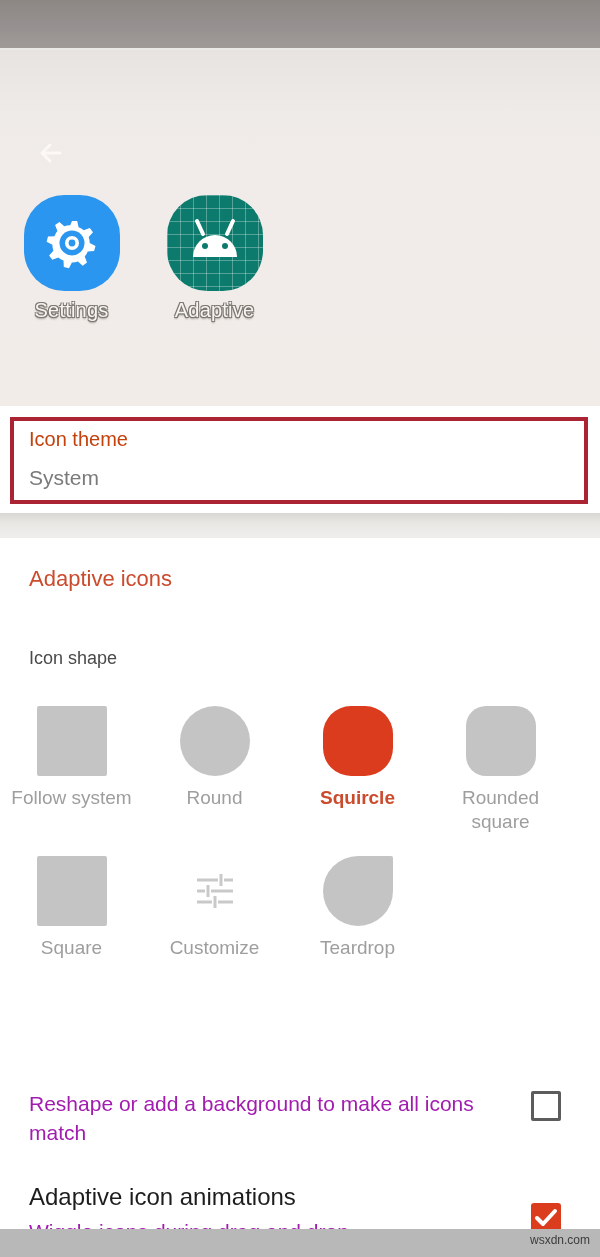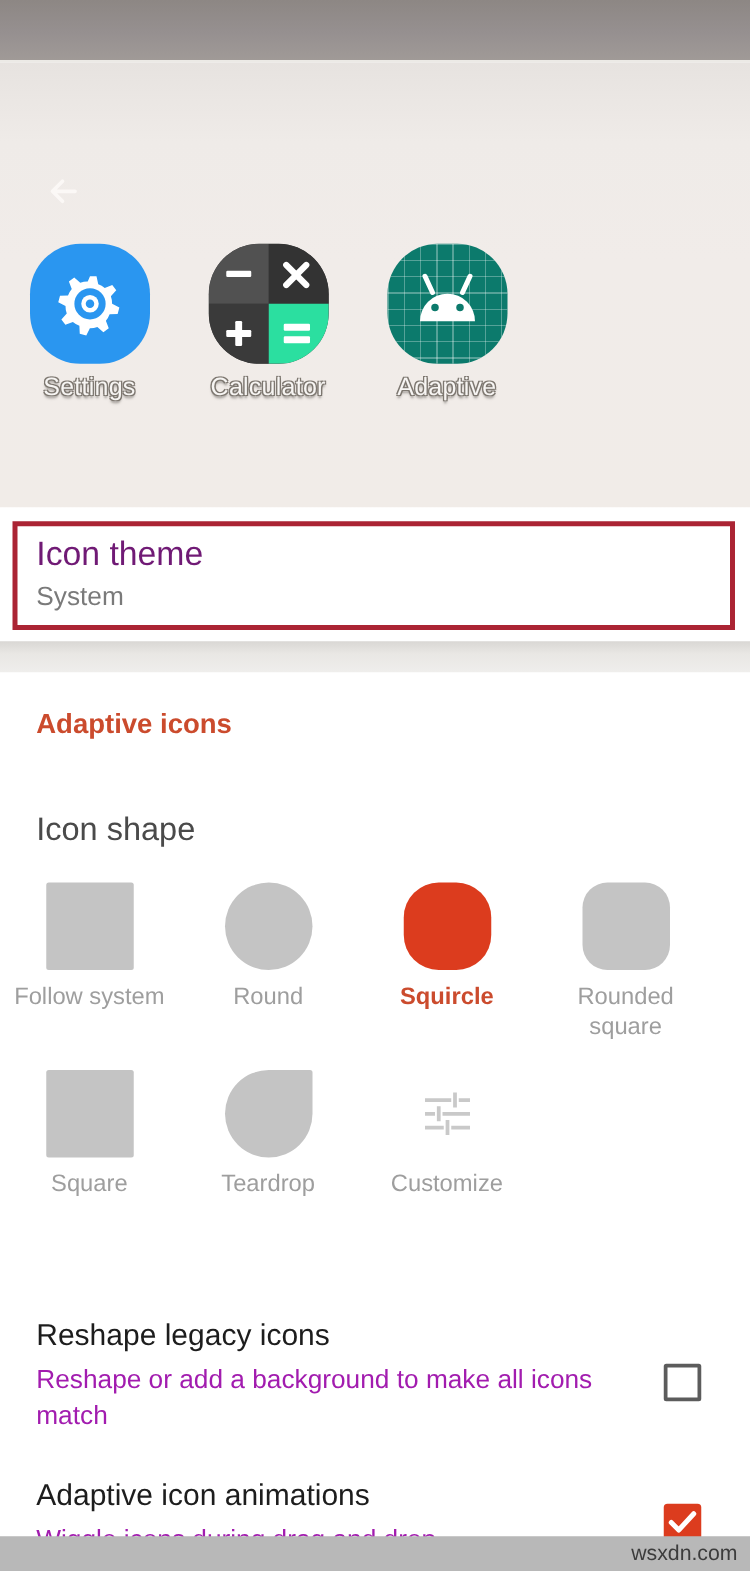--- a/index.html
+++ b/index.html
@@ -101,22 +101,22 @@
   
   .theme-card {
     position: absolute;
     left: 0; top: 406px;
     width: 600px; height: 107px;
     background: #ffffff;
   }
   .theme-title {
     position: absolute;
     left: 29px; top: 22px;
-    font-size: 27px;
-    color: #701a75;
+    font-size: 20px;
+    color: #c2410c;
   }
   .theme-value {
     position: absolute;
     left: 29px; top: 60px;
     font-size: 21px;
     color: #7a7a7a;
   }
   .annot-box {
     position: absolute;
     left: 10px; top: 417px;
@@ -137,27 +137,27 @@
   .body-panel {
     position: absolute;
     left: 0; top: 538px;
     width: 600px; height: 691px;
     background: #ffffff;
   }
   .section-header {
     position: absolute;
     left: 29px; top: 28px;
     font-size: 22px;
-    font-weight: bold;
+    font-weight: normal;
     color: #cb4b2d;
   }
   .subsection-label {
     position: absolute;
     left: 29px; top: 110px;
-    font-size: 26px;
+    font-size: 18px;
     color: #4a4a4a;
     text-align: center;
   }
 
   
   .shape-grid {
     position: absolute;
     left: 0; top: 168px;
     width: 600px;
   }
@@ -228,21 +228,21 @@
   
   .watermark-band {
     position: absolute;
     left: 0; top: 1229px;
     width: 600px; height: 28px;
     background: #b8b8b8;
   }
   .watermark-text {
     position: absolute;
     right: 10px; top: 1233px;
-    font-size: 17px;
+    font-size: 12px;
     color: #3c3c3c;
   }
 </style>
 </head>
 <body>
 
 <div class="status-bar"></div>
 <div class="status-bar-edge"></div>
 
 <div class="preview">
@@ -260,40 +260,20 @@
         <svg width="62" height="62" viewBox="0 0 62 62" aria-hidden="true">
           <path fill="#ffffff" d="M31 9 l5.2 0 1.4 6.3 a17 17 0 0 1 5.2 3 l6-2.4 3.2 4.3 -4.3 4.8 a17 17 0 0 1 1 6 l5.8 2.9 -1.4 5.2 -6.4 .3 a17 17 0 0 1 -3 5.2 l2.3 6 -4.3 3.2 -4.8 -4.3 a17 17 0 0 1 -6 1 l-2.9 5.8 -5.2 -1.4 -.3 -6.4 a17 17 0 0 1 -5.2 -3 l-6 2.3 -3.2 -4.3 4.3 -4.8 a17 17 0 0 1 -1 -6 l-5.8 -2.9 1.4 -5.2 6.4 -.3 a17 17 0 0 1 3 -5.2 l-2.3 -6 4.3 -3.2 4.8 4.3 a17 17 0 0 1 6 -1 z"></path>
           <circle cx="31" cy="31" r="12.5" fill="#2a96f0"></circle>
           <circle cx="31" cy="31" r="7" fill="#ffffff"></circle>
           <circle cx="31" cy="31" r="3.4" fill="#2a96f0"></circle>
         </svg>
       </div>
       <div class="icon-label">Settings</div>
     </div>
 
-    <div class="icon-cell">
-      <div class="icon-tile squircle tile-calc">
-        <div class="calc-q tl"></div>
-        <div class="calc-q tr"></div>
-        <div class="calc-q bl"></div>
-        <div class="calc-q br"></div>
-        <svg style="position:absolute;left:0;top:0" width="96" height="96" viewBox="0 0 96 96" aria-hidden="true">
-          <rect x="14" y="21.5" width="20" height="5" rx="1" fill="#fff"></rect>
-          <g stroke="#fff" stroke-width="5" stroke-linecap="round">
-            <line x1="62" y1="17" x2="78" y2="33"></line>
-            <line x1="78" y1="17" x2="62" y2="33"></line>
-          </g>
-          <rect x="14" y="69" width="20" height="5.5" rx="1" fill="#fff"></rect>
-          <rect x="21.2" y="61.8" width="5.5" height="20" rx="1" fill="#fff"></rect>
-          <rect x="60" y="64" width="21" height="5.5" rx="1" fill="#fff"></rect>
-          <rect x="60" y="74" width="21" height="5.5" rx="1" fill="#fff"></rect>
-        </svg>
-      </div>
-      <div class="icon-label">Calculator</div>
-    </div>
 
     <div class="icon-cell">
       <div class="icon-tile squircle tile-adaptive">
         <div class="grid-lines"></div>
         <svg style="position:absolute;left:0;top:0" width="96" height="96" viewBox="0 0 96 96" aria-hidden="true">
           <g stroke="#ffffff" stroke-width="4" stroke-linecap="round">
             <line x1="30" y1="26" x2="36" y2="39"></line>
             <line x1="66" y1="26" x2="60" y2="39"></line>
           </g>
           <path fill="#ffffff" d="M26 62 a22 22 0 0 1 44 0 z"></path>
@@ -345,25 +325,20 @@
         <div class="shape-label">Rounded square</div>
       </div>
 
     </div>
 
     <div class="shape-row" style="margin-top:22px">
 
       <div class="shape-cell">
         <div class="shape-swatch sh-square"></div>
         <div class="shape-label">Square</div>
-      </div>
-
-      <div class="shape-cell">
-        <div class="shape-swatch sh-teardrop"></div>
-        <div class="shape-label">Teardrop</div>
       </div>
 
       <div class="shape-cell">
         <div class="shape-swatch sh-customize">
           <svg width="42" height="38" viewBox="0 0 42 38" aria-hidden="true">
             <g stroke="#c9c9c9" stroke-width="3" stroke-linecap="butt">
               <line x1="3" y1="8" x2="24" y2="8"></line>
               <line x1="30" y1="8" x2="39" y2="8"></line>
               <line x1="27" y1="2" x2="27" y2="14"></line>
               <line x1="3" y1="19" x2="11" y2="19"></line>
@@ -371,28 +346,32 @@
               <line x1="14" y1="13" x2="14" y2="25"></line>
               <line x1="3" y1="30" x2="18" y2="30"></line>
               <line x1="24" y1="30" x2="39" y2="30"></line>
               <line x1="21" y1="24" x2="21" y2="36"></line>
             </g>
           </svg>
         </div>
         <div class="shape-label">Customize</div>
       </div>
 
+      <div class="shape-cell">
+        <div class="shape-swatch sh-teardrop"></div>
+        <div class="shape-label">Teardrop</div>
+      </div>
+
       <div class="shape-cell"></div>
 
     </div>
 
   </div>
 
   <div class="pref-row" style="top:517px; height:90px">
-    <div class="pref-title">Reshape legacy icons</div>
     <div class="pref-sub">Reshape or add a background to make all icons match</div>
     <div class="checkbox unchecked" style="left:531px; top:36px"></div>
   </div>
 
   <div class="pref-row" style="top:645px; height:80px">
     <div class="pref-title">Adaptive icon animations</div>
     <div class="pref-sub">Wiggle icons during drag and drop</div>
     <div class="checkbox checked" style="left:531px; top:20px">
       <svg width="24" height="22" viewBox="0 0 24 22" aria-hidden="true">
         <path d="M3 11 L9 17 L21 4" fill="none" stroke="#ffffff" stroke-width="4" stroke-linecap="round" stroke-linejoin="round"></path>

